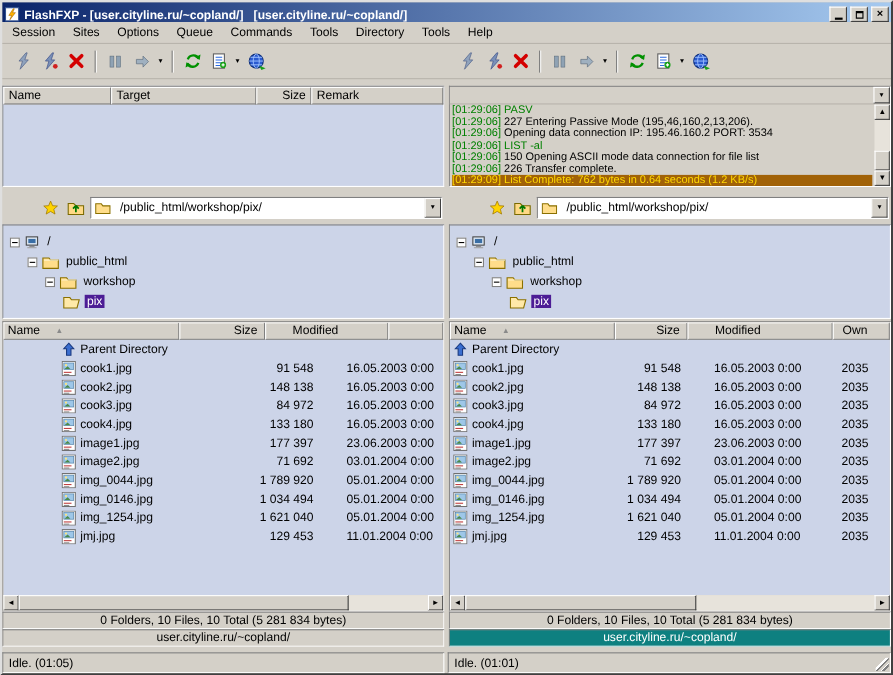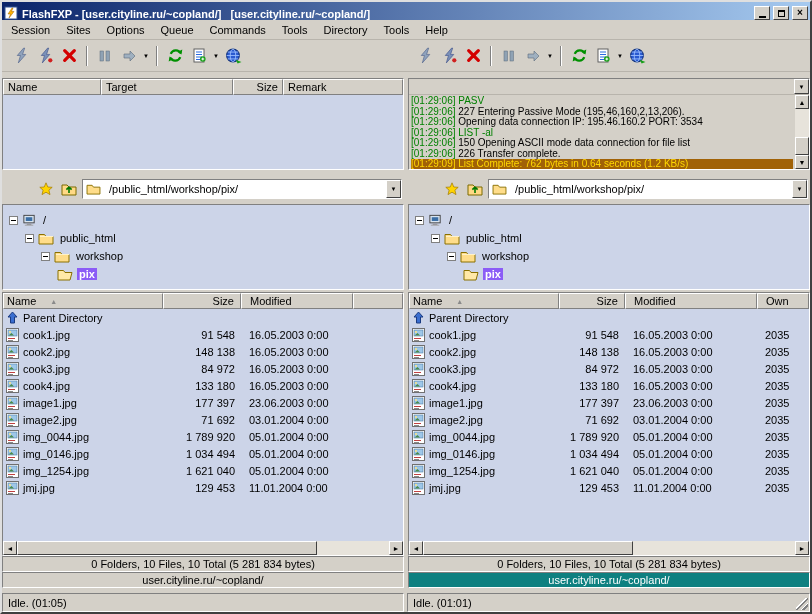--- a/index.html
+++ b/index.html
@@ -76,35 +76,35 @@
   .combo .combo-arrow{height:18px;margin-left:auto;flex:none;}
   .combo-text{white-space:nowrap;}
   
   .tree{margin-top:4px;height:86px;background:#ccd4e8;padding-top:6px;overflow:hidden;flex:none;}
   .tree-row{display:flex;align-items:center;height:18px;font-size:11px;}
   .expander{width:9px;height:9px;background:#fff;border:1px solid #808080;
     display:flex;align-items:center;justify-content:center;margin-right:4px;flex:none;}
   .expander .minus{display:block;width:5px;height:1px;background:#000;}
   .tree-icon{display:flex;align-items:center;margin-right:4px;flex:none;}
   .tree-label{padding:0 2px;white-space:nowrap;}
-  .tree-label.selected{background:#8b5cf6;color:#fff;font-weight:bold;}
+  .tree-label.selected{background:#4c1d95;color:#fff;}
   
   .file-section{margin-top:2px;flex:1;display:flex;flex-direction:column;overflow:hidden;}
   .list-header{display:flex;height:16px;background:#d4d0c8;flex:none;}
   .lh-cell{border:1px solid;border-color:#fff #808080 #808080 #fff;font-size:11px;
     padding:0 4px;display:flex;align-items:center;overflow:hidden;white-space:nowrap;}
   .sort-arrow{font-size:7px;color:#8a8a8a;margin-left:14px;}
   .list-body{flex:1;background:#ccd4e8;overflow:hidden;}
-  .file-row{display:flex;align-items:center;height:17px;font-size:11px;white-space:nowrap;}
+  .file-row{display:flex;align-items:center;height:17px;font-size:11px;white-space:nowrap;justify-content:flex-end;}
   .cell{overflow:hidden;flex:none;}
   .col-name{display:flex;align-items:center;padding-left:3px;}
   .file-icon{display:flex;align-items:center;margin-right:4px;flex:none;}
   .col-size{text-align:right;padding-right:6px;justify-content:flex-end;}
   .lh-cell.col-size{display:flex;}
-  .col-mod{padding-left:8px;}
+  .col-mod{padding-left:24px;}
   .col-own{padding-left:8px;}
   .col-fill{flex:1;}
   #files-left .col-name{width:160px;} #files-left .col-size{width:78px;} #files-left .col-mod{width:112px;}
   #files-right .col-name{width:150px;} #files-right .col-size{width:66px;} #files-right .col-mod{width:132px;}
   #files-right .col-own{flex:1;}
   
   .sum-line,.host-line{height:16px;font-size:11px;display:flex;align-items:center;
     justify-content:center;border:1px solid;border-color:#808080 #fff #fff #808080;
     flex:none;white-space:nowrap;overflow:hidden;}
   .host-line.active{background:#0e8080;color:#fff;}

